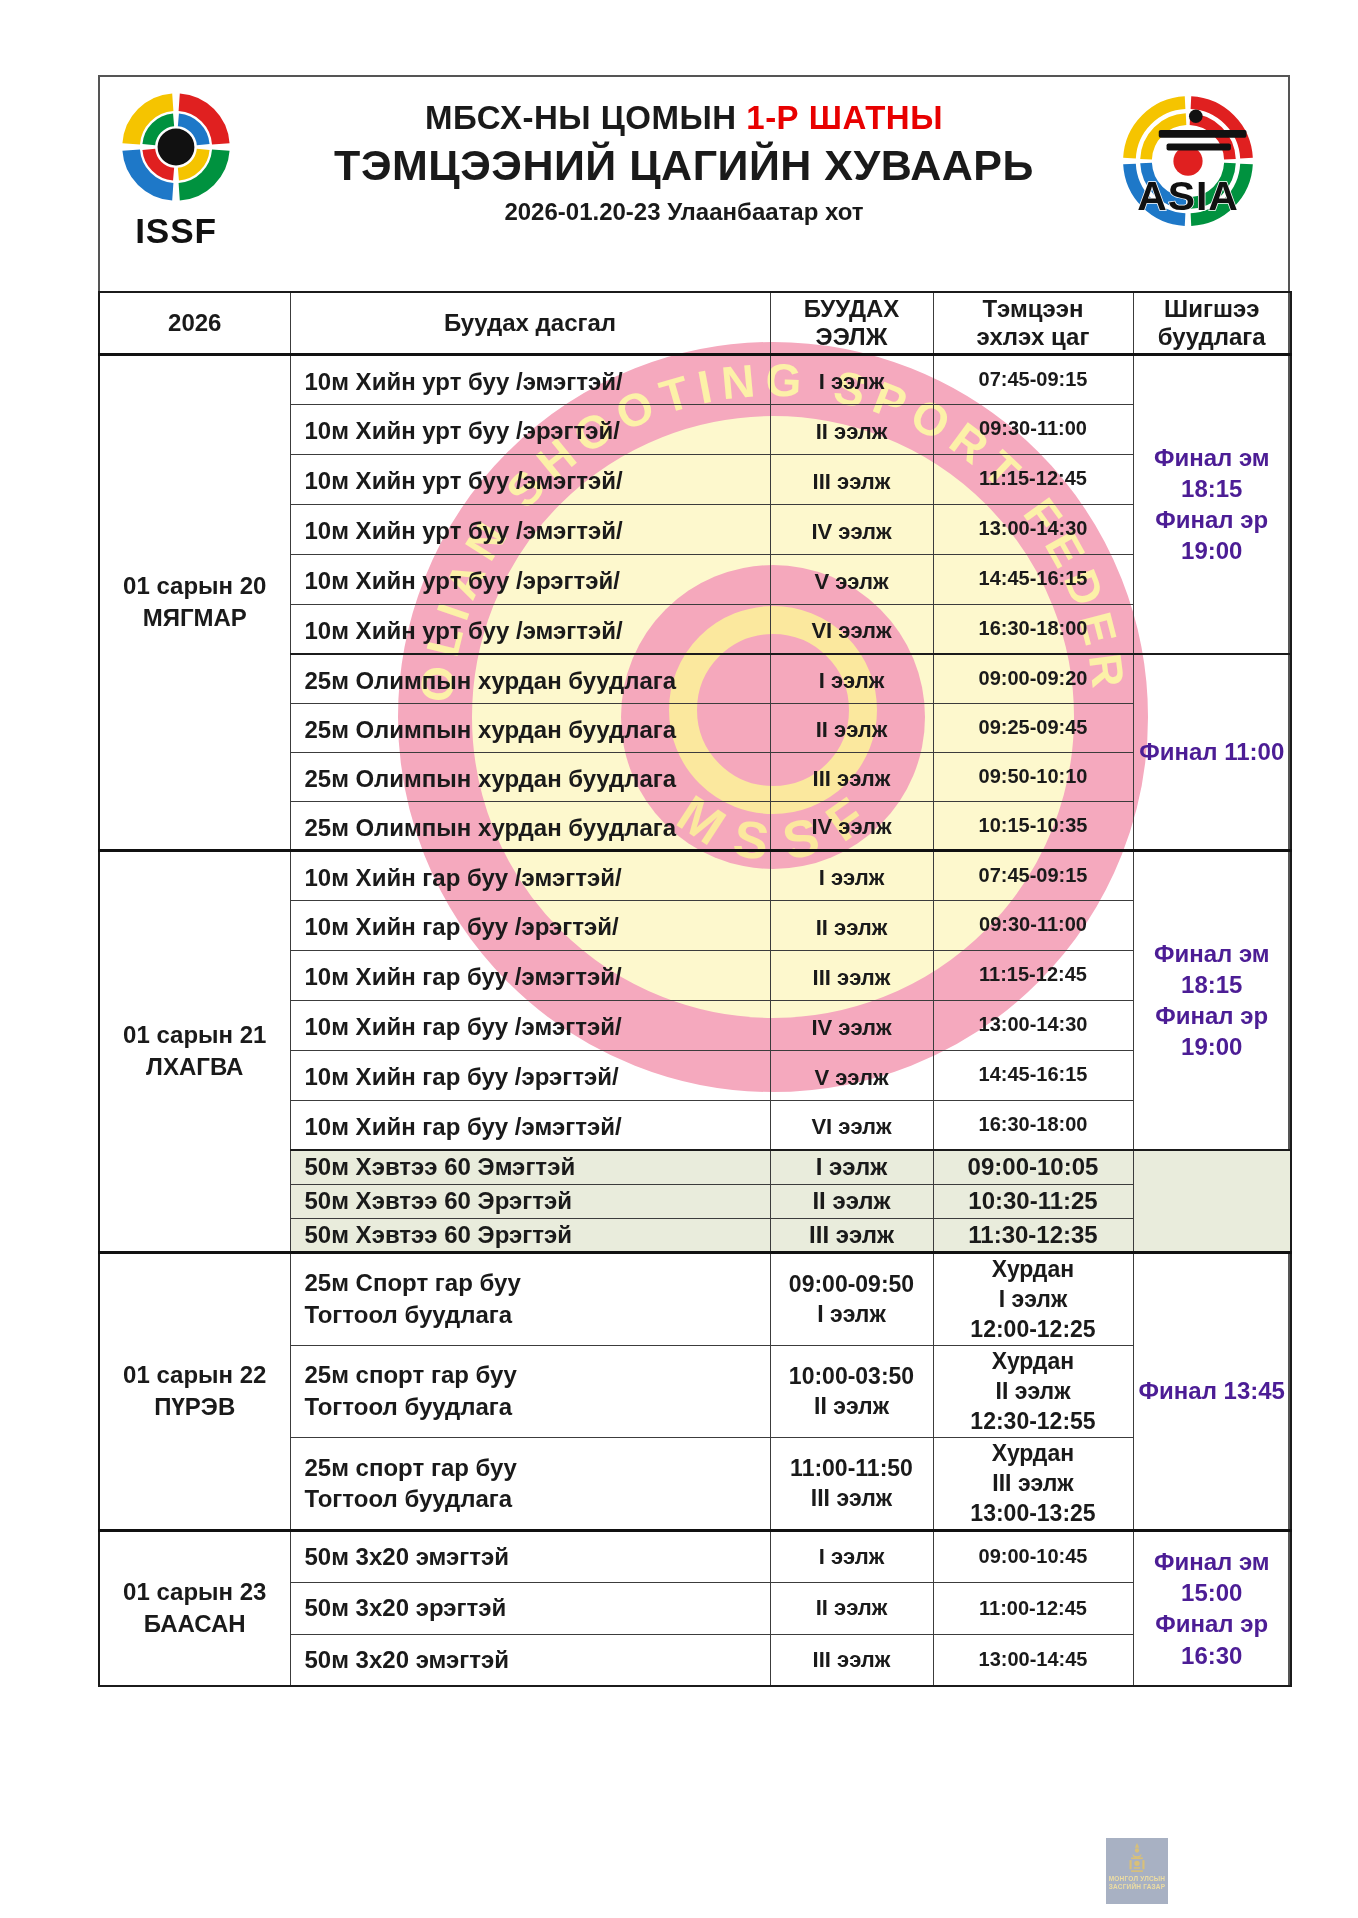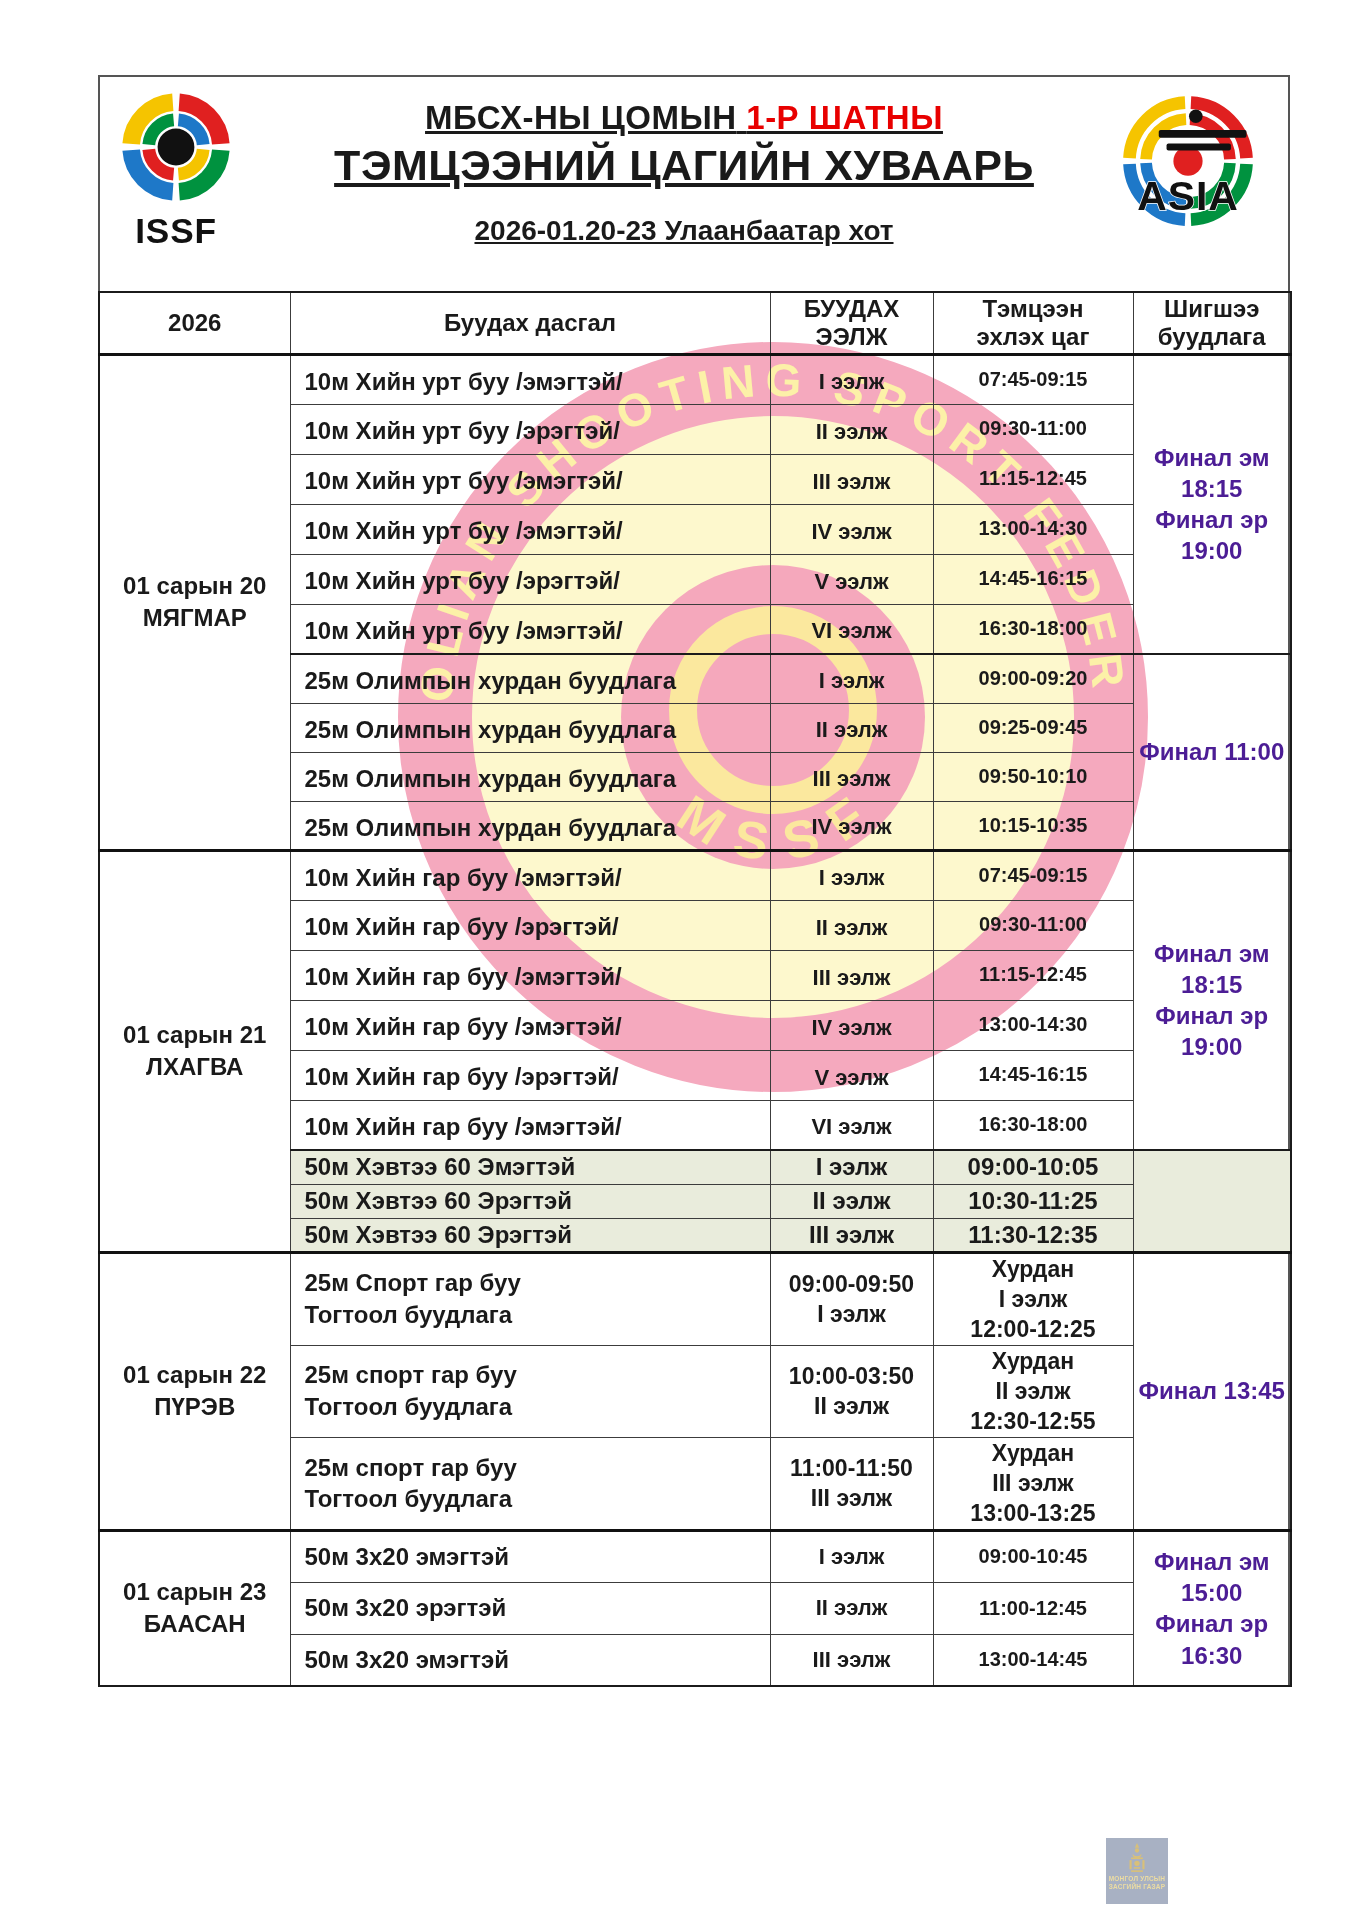--- a/index.html
+++ b/index.html
@@ -14,25 +14,25 @@
   
   .watermark { position:absolute; left:392px; top:336px; width:762px; height:762px; z-index:0; }
 
   
   .sheet { position:absolute; left:98px; top:75px; width:1192px; z-index:1; border:2px solid #555; border-bottom:none; background:transparent; }
 
   
   .hdr { position:relative; height:214px; background:transparent; }
   .issf-logo { position:absolute; left:10px; top:6px; width:132px; height:168px; }
   .asia-logo { position:absolute; right:22px; top:10px; width:156px; height:156px; }
-  .titles { position:absolute; left:170px; right:190px; top:22px; text-align:center;text-decoration:underline; }
+  .titles { position:absolute; left:170px; right:190px; top:22px; text-align:center; }
   .title-l1 { font-size:33px; letter-spacing:0.5px; }
   .title-l1 .red { color:#e80000; }
   .title-l2 { font-size:43px; margin-top:4px; letter-spacing:0.5px; }
-  .subtitle { font-size:28px; margin-top:25px; }
+  .subtitle { font-size:24px; margin-top:8px; }
 
   
   table.sched { border-collapse:collapse; table-layout:fixed; width:1192px; background:transparent;
                 border:2.5px solid #1b1b1b; margin-left:-2px; }
   .sched th, .sched td { border:1.5px solid #3c3c3c; padding:0 2px; text-align:center; vertical-align:middle; }
   .sched thead tr { height:62px;margin-left:9px; }
   .sched th { font-size:24px; border-bottom:2.5px solid #222; background:transparent; }
 
   tr.air  { height:50px; }
   tr.r25m { height:49px;margin-left:28px; }

